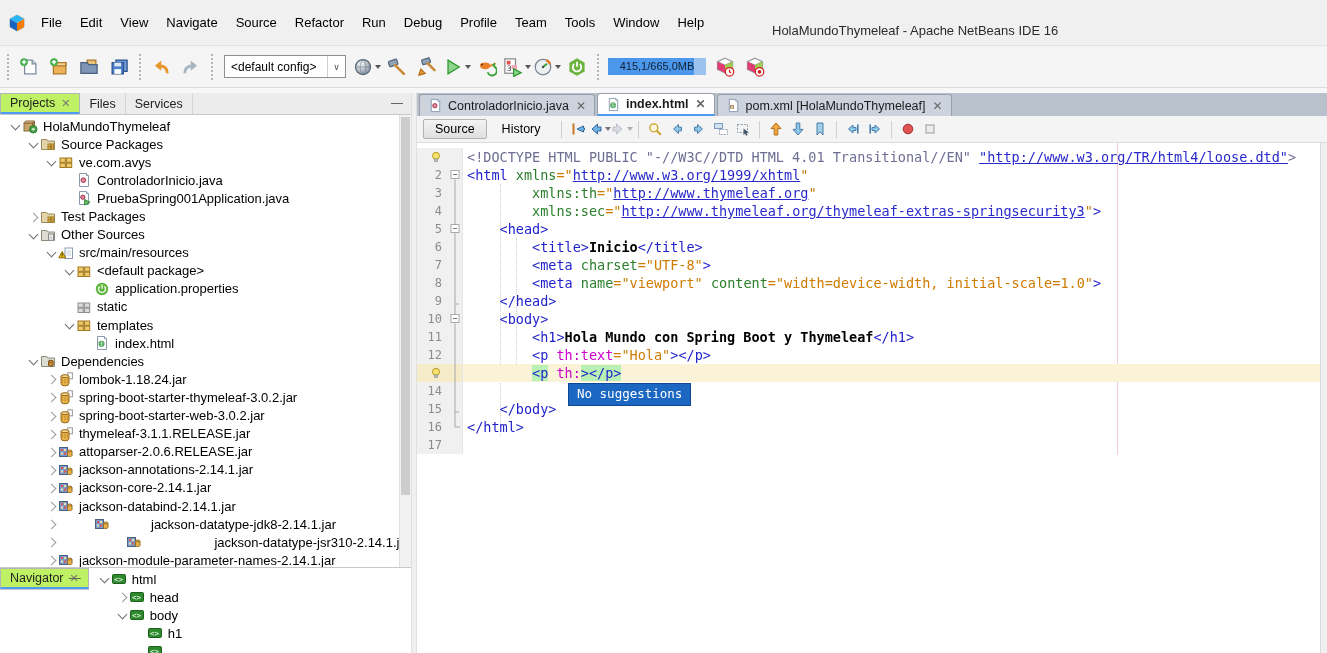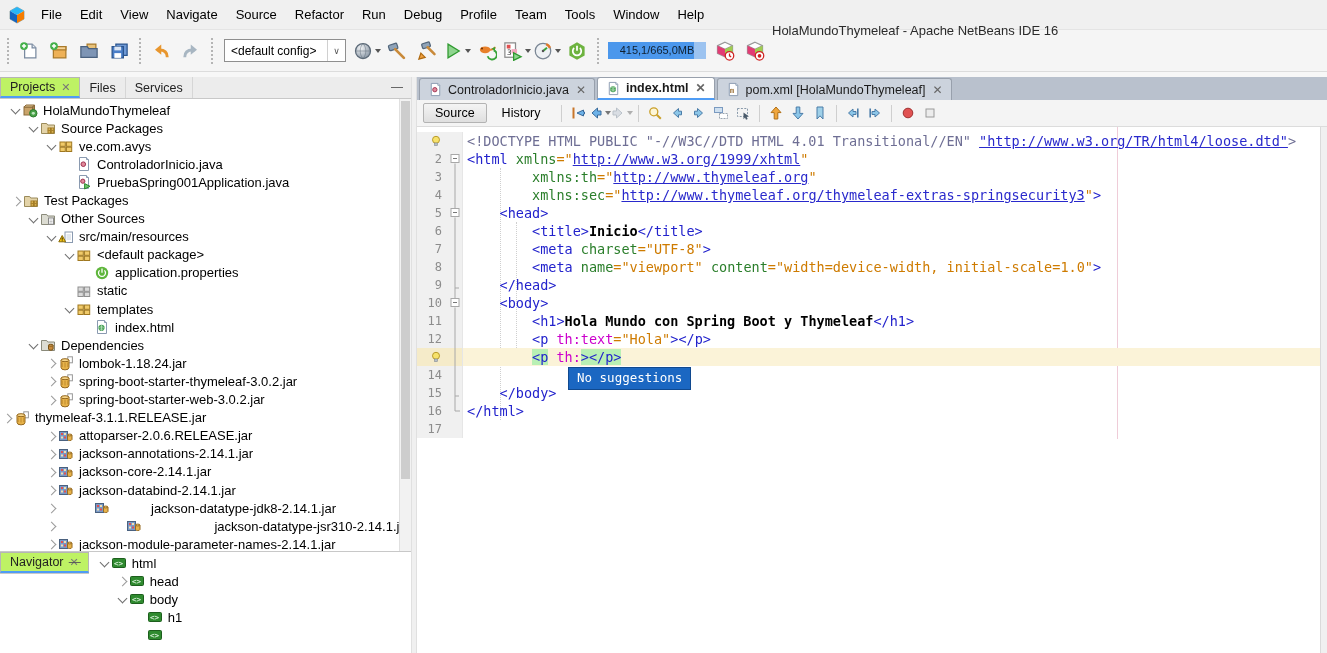--- a/index.html
+++ b/index.html
@@ -7,21 +7,21 @@
     --row-highlight:#fbf3d8; --match-highlight:#b9f0b4; --margin-guide:#efccd8;
     --tag:#2222cc; --attr:#2a7e2a; --thattr:#cc00cc; --val:#ce7b00; --link:#2929cc; --doctype:#6e6e94;
   }
   *{box-sizing:border-box;margin:0;padding:0}
   html,body{width:1327px;height:653px;overflow:hidden;background:#fff;
     font-family:"Liberation Sans",sans-serif;font-size:13px;color:#000;}
   .icon{display:inline-flex;width:16px;height:16px;flex:0 0 auto;align-items:center;justify-content:center}
   .icon svg{width:100%;height:100%}
 
   
-  #titlebar{height:30px;background:#f0f0f0;display:flex;align-items:center;position:relative;border-bottom:1px solid #e4e4e4}
+  #titlebar{height:46px;background:#f0f0f0;display:flex;align-items:center;position:relative;border-bottom:1px solid #e4e4e4}
   #logo{width:18px;height:18px;margin:0 6px 0 8px}
   .menu-item{padding:0 9px;line-height:30px;cursor:default}
   #window-title{position:absolute;left:772px;top:16px;line-height:30px;color:#2b2b2b}
 
   
   #toolbar{height:42px;background:#f5f5f5;display:flex;align-items:center;border-bottom:1px solid #dcdcdc;padding-left:2px}
   .grip{width:6px;height:26px;margin:0 3px;background-image:radial-gradient(circle,#b5b5b5 1px,transparent 1.2px);background-size:4px 4px;background-position:center}
   .tbtn{width:28px;height:28px;display:flex;align-items:center;justify-content:center;border:1px solid transparent;border-radius:2px;margin:0 1px}
   .tbtn .icon{width:20px;height:20px}
   .caret{width:0;height:0;border-left:3.5px solid transparent;border-right:3.5px solid transparent;border-top:4px solid #555;margin-left:2px}
@@ -378,21 +378,21 @@
             <span class="icon" style="width: 16px; height: 16px;">
               <svg viewBox="0 0 16 16">
                 <path d="M3.5 1.5h7l2 2v11h-9z" fill="#fff" stroke="#8a9ab0"></path>
                 <path d="M10.5 1.5v2h2" fill="#e7edf4" stroke="#8a9ab0"></path>
                 <circle cx="6.8" cy="7.2" r="2.1" fill="#e08a9a" stroke="#a03050"></circle>
                 <path d="M8.6 9.6l5.4 2.7-5.4 2.7z" fill="#6cc46c" stroke="#2f8a2f"></path>
               </svg>
             </span>
             <span class="tlabel">PruebaSpring001Application.java</span>
           </div>
-          <div class="trow" style=" margin-left: 9px;">
+          <div class="trow" style="padding-left: 26px;">
             <span class="expander collapsed"></span>
             <span class="icon" style="width: 16px; height: 16px;">
               <svg viewBox="0 0 16 16">
                 <path d="M1.5 3.5h5.2l1 1.5h6.8v8.5H1.5z" fill="#e3d3a8" stroke="#9a8a5a"></path>
                 <g stroke="#a07820" fill="#f0ca6a">
                   <rect x="8" y="8" width="2.6" height="2.2"></rect>
                   <rect x="11.2" y="8" width="2.6" height="2.2"></rect>
                   <rect x="8" y="10.8" width="2.6" height="2.2"></rect>
                   <rect x="11.2" y="10.8" width="2.6" height="2.2"></rect>
                 </g>
@@ -529,21 +529,21 @@
             <span class="icon" style="width: 16px; height: 16px;">
               <svg viewBox="0 0 16 16">
                 <rect x="9.8" y="1.8" width="4.6" height="6" fill="#fff" stroke="#999"></rect>
                 <path d="M3 5.2h8v7.2a2.6 1.6 0 0 1-8 0z" fill="#e8b34a" stroke="#96691e"></path>
                 <ellipse cx="7" cy="5.2" rx="4" ry="1.5" fill="#f6d58a" stroke="#96691e"></ellipse>
                 <path d="M4.2 7.5v4.5M7 8v4.5M9.8 7.5v4.5" stroke="#b5832a" stroke-width=".8"></path>
               </svg>
             </span>
             <span class="tlabel">spring-boot-starter-web-3.0.2.jar</span>
           </div>
-          <div class="trow" style="">
+          <div class="trow" style="padding-left: 44px;">
             <span class="expander collapsed"></span>
             <span class="icon" style="width: 16px; height: 16px;">
               <svg viewBox="0 0 16 16">
                 <rect x="9.8" y="1.8" width="4.6" height="6" fill="#fff" stroke="#999"></rect>
                 <path d="M3 5.2h8v7.2a2.6 1.6 0 0 1-8 0z" fill="#e8b34a" stroke="#96691e"></path>
                 <ellipse cx="7" cy="5.2" rx="4" ry="1.5" fill="#f6d58a" stroke="#96691e"></ellipse>
                 <path d="M4.2 7.5v4.5M7 8v4.5M9.8 7.5v4.5" stroke="#b5832a" stroke-width=".8"></path>
               </svg>
             </span>
             <span class="tlabel">thymeleaf-3.1.1.RELEASE.jar</span>

